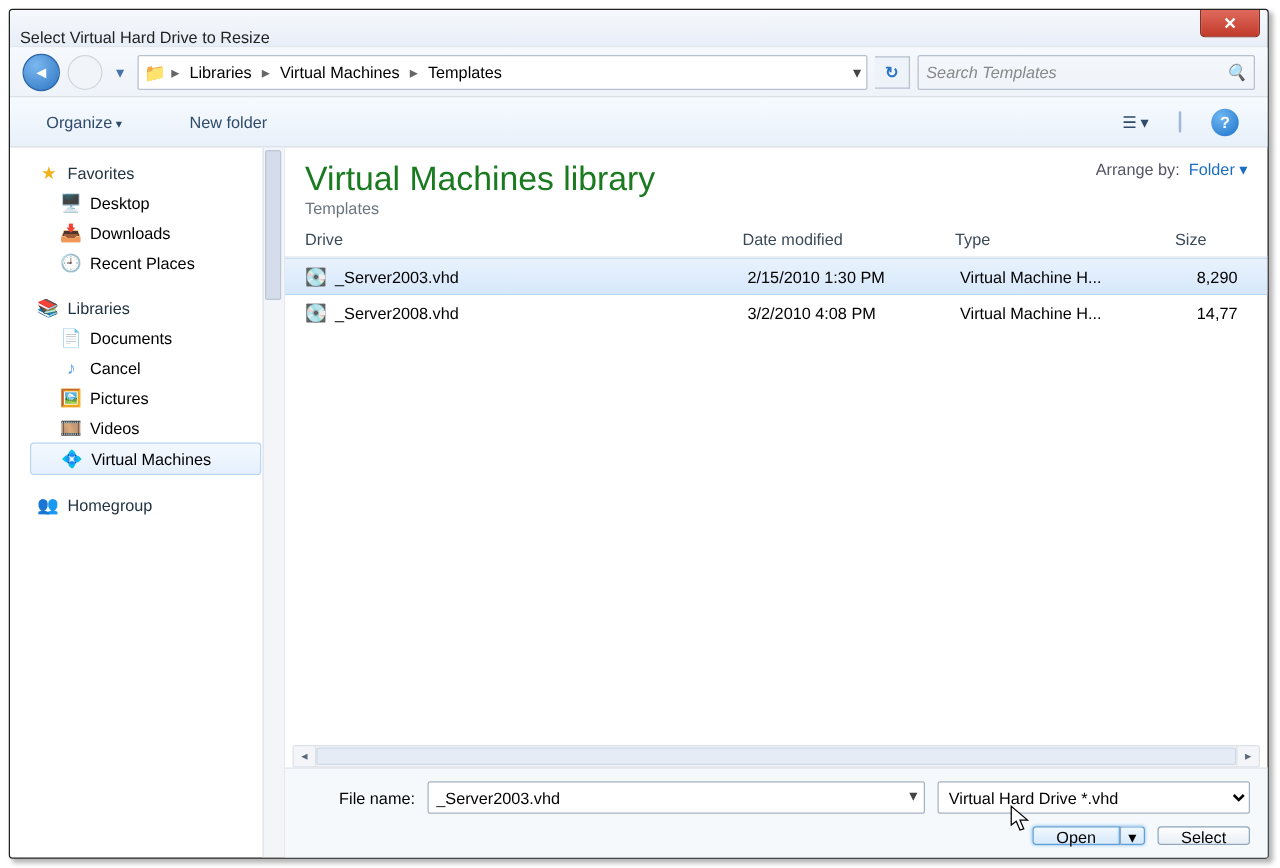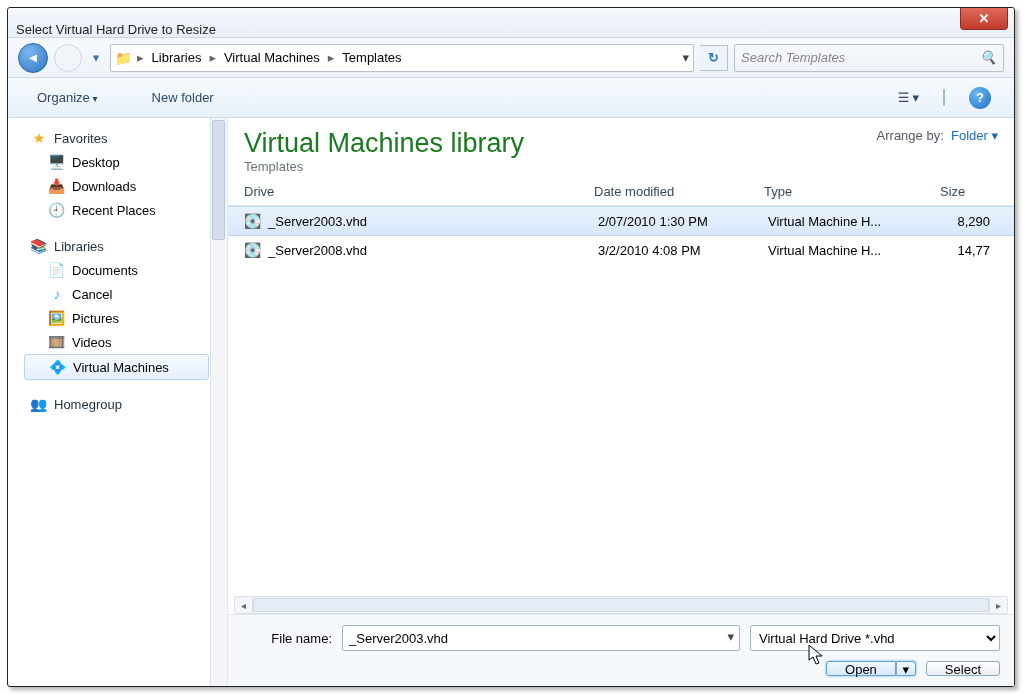--- a/index.html
+++ b/index.html
@@ -179,21 +179,21 @@
       <div class="cols">
         <div class="c-name">Drive</div>
         <div class="c-date">Date modified</div>
         <div class="c-type">Type</div>
         <div class="c-size">Size</div>
       </div>
       <div class="rows">
         <div class="row sel">
           <span class="ic hdd">💽</span>
           <div class="c-name" style="flex:0 0 330px">_Server2003.vhd</div>
-          <div class="c-date">2/07/2010 1:30 PM</div>
+          <div class="c-date">2/15/2010 1:30 PM</div>
           <div class="c-type">Virtual Machine H...</div>
           <div class="c-size" style="text-align:right;padding-right:8px">8,290</div>
         </div>
         <div class="row">
           <span class="ic hdd">💽</span>
           <div class="c-name" style="flex:0 0 330px">_Server2008.vhd</div>
           <div class="c-date">3/2/2010 4:08 PM</div>
           <div class="c-type">Virtual Machine H...</div>
           <div class="c-size" style="text-align:right;padding-right:8px">14,77</div>
         </div>

